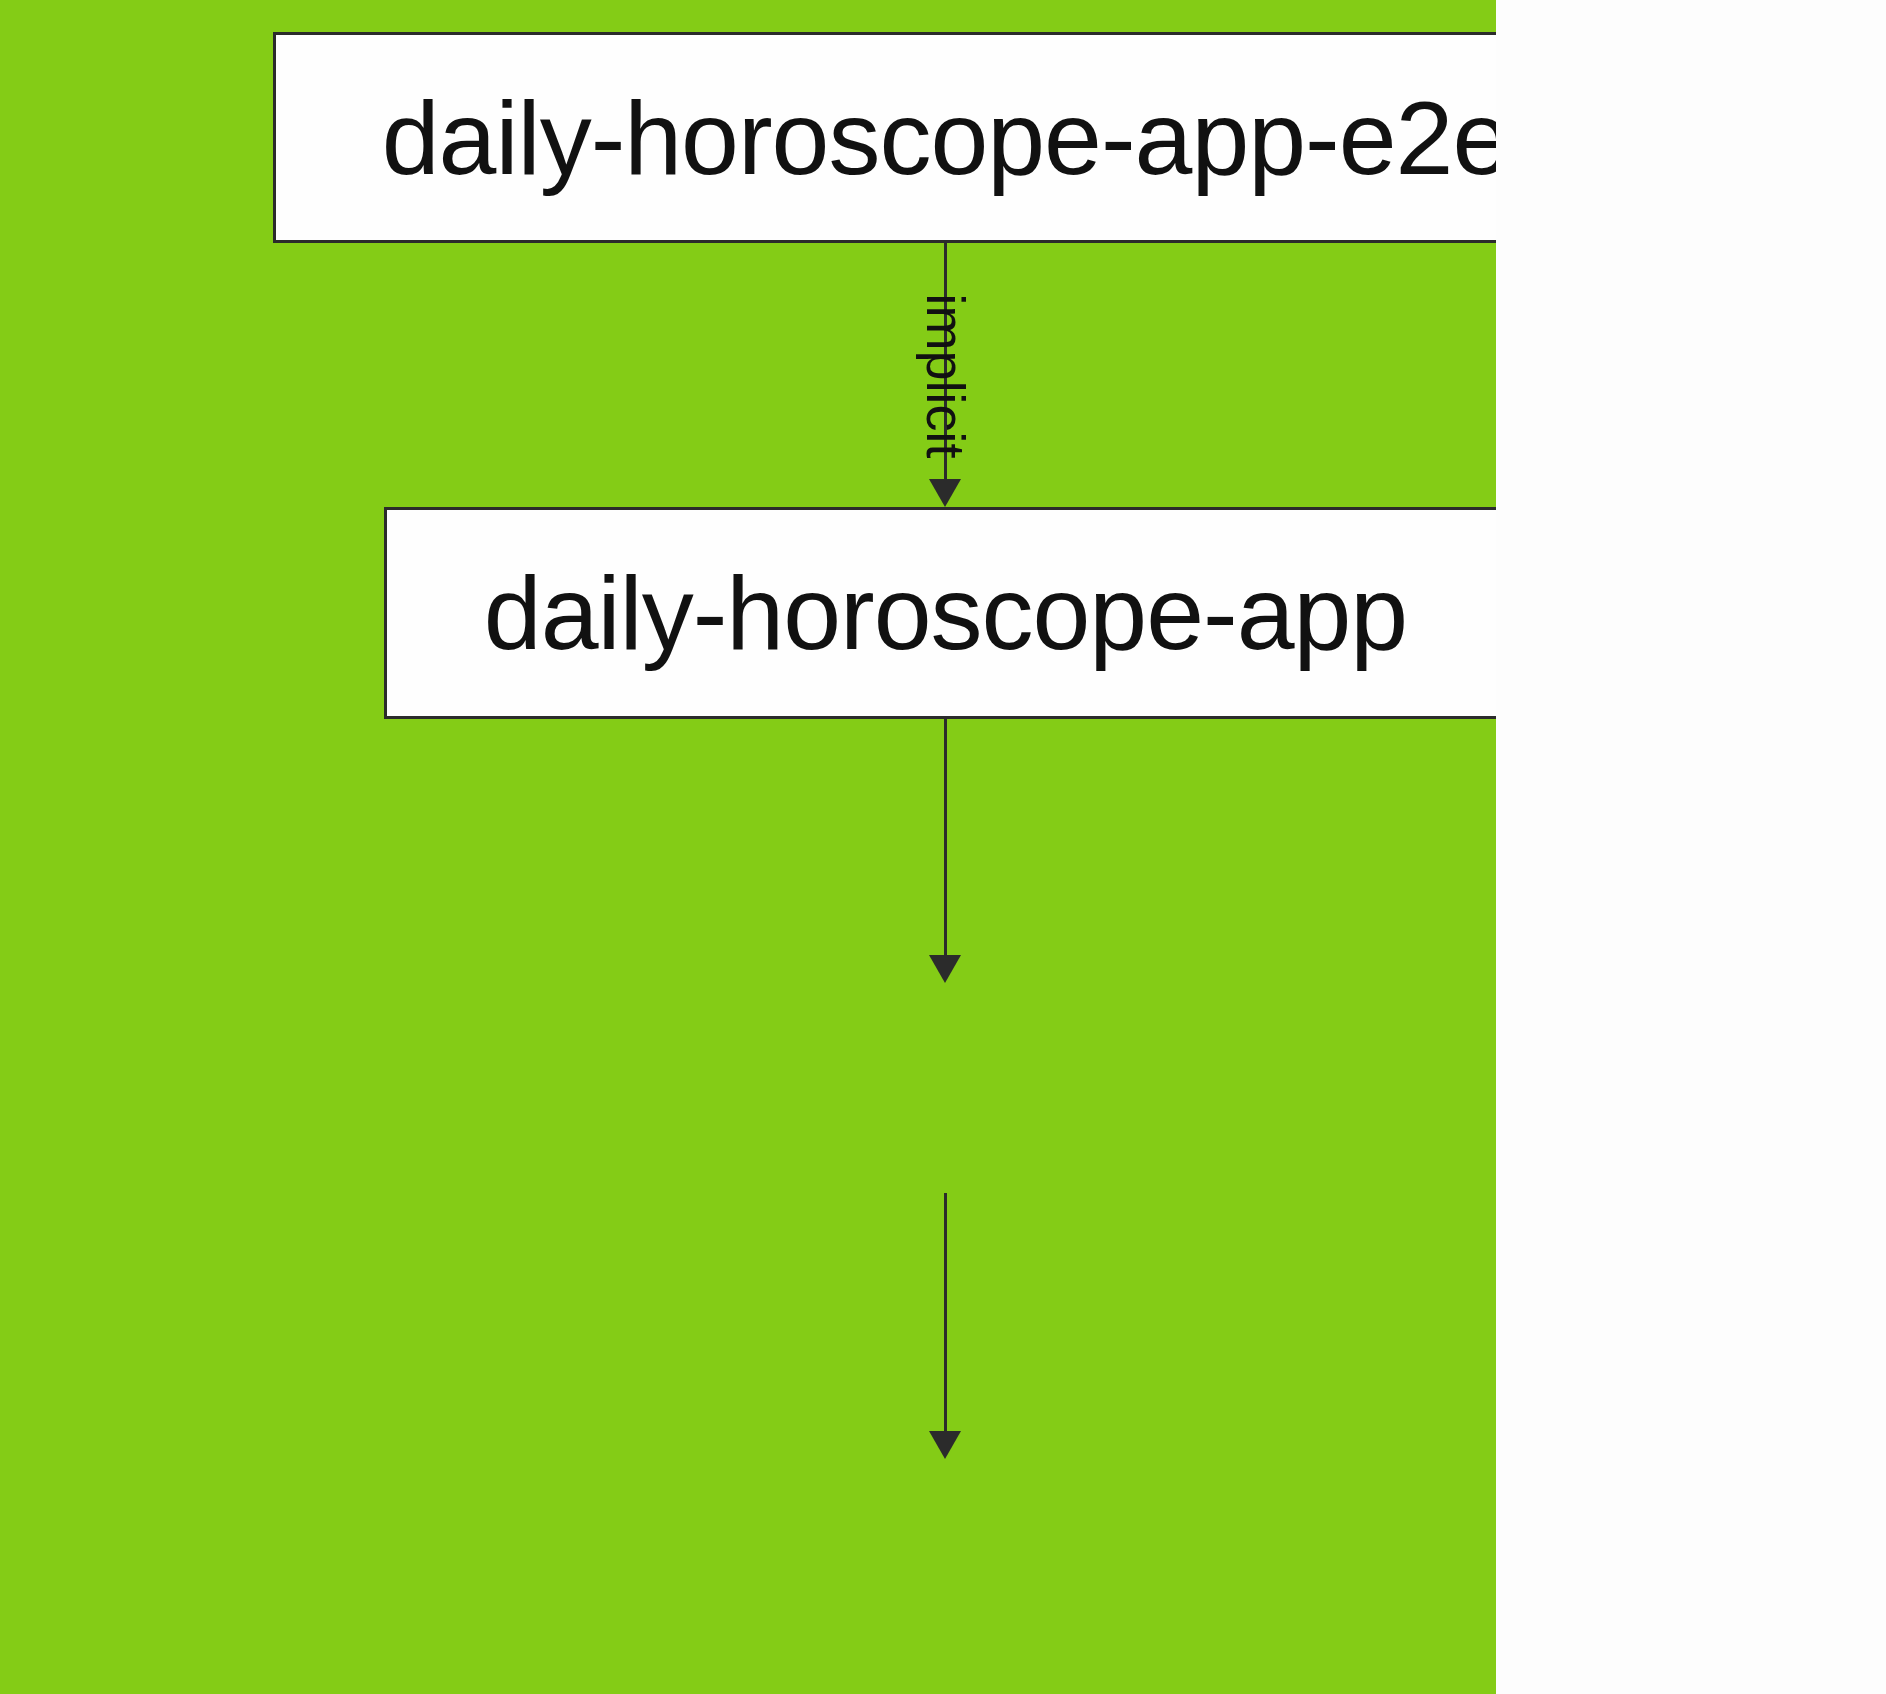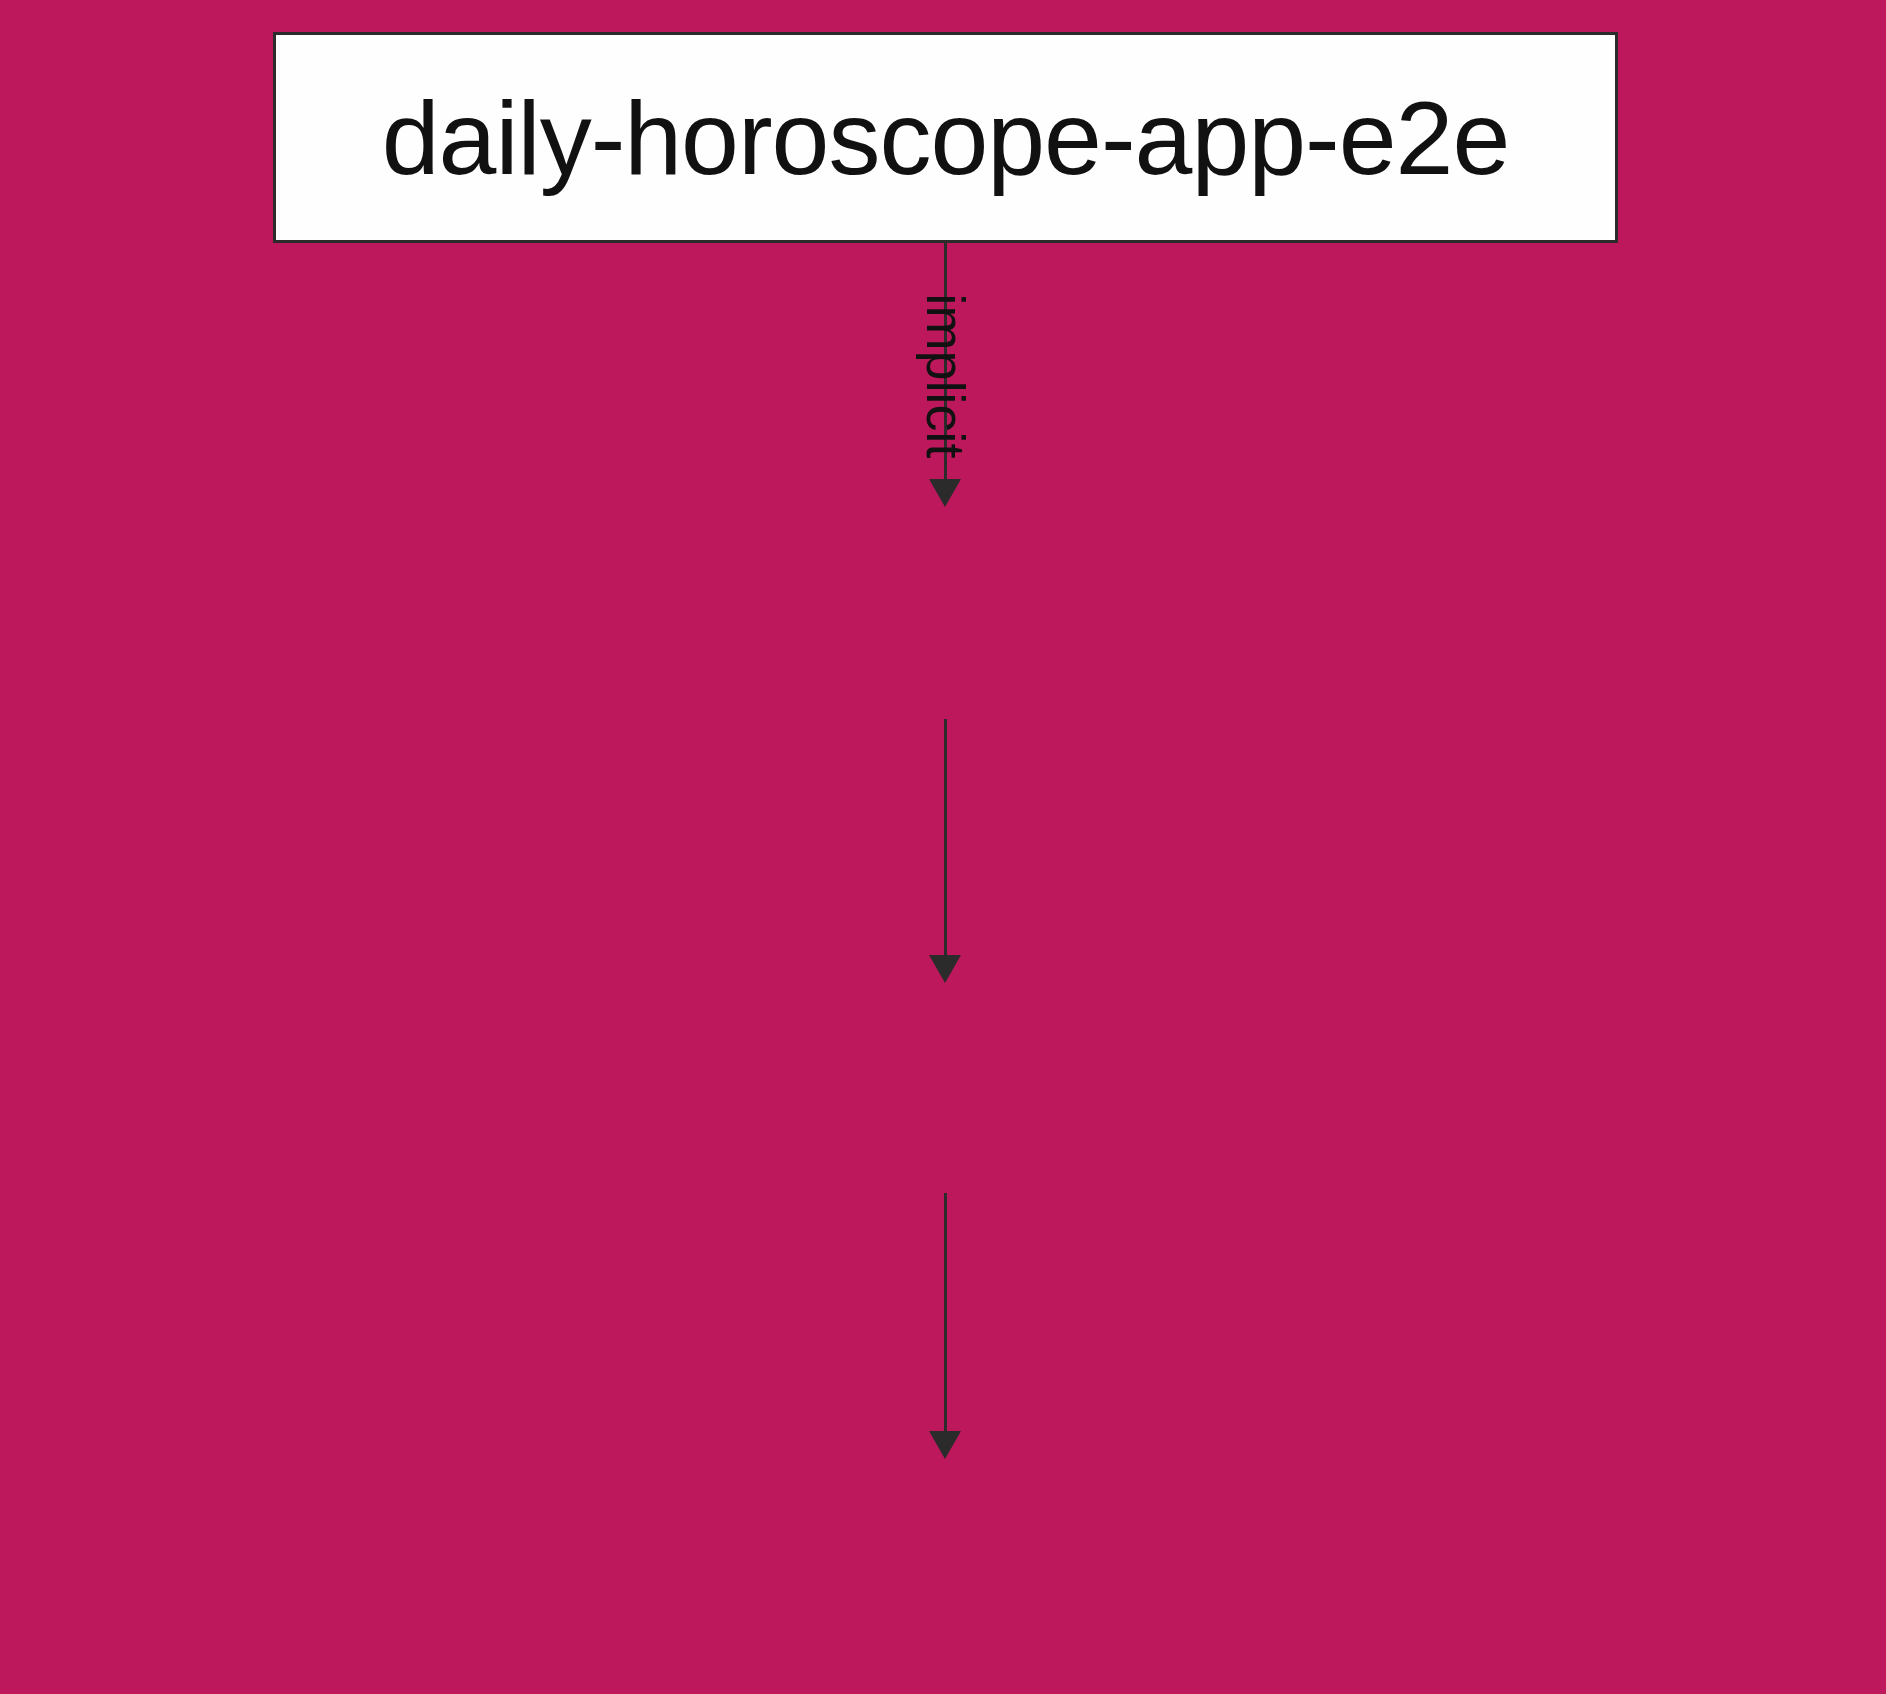--- a/index.html
+++ b/index.html
@@ -2,23 +2,23 @@
 <html><head>
 <meta charset="utf-8">
 <style>
   html, body {
     margin: 0;
     padding: 0;
     background: #fdfdfd;
   }
   .canvas {
     position: relative;
-    width: 1886px;
+    width: 1496px;
     height: 1694px;
-    background: #be185d;
+    background: #84cc16;
     font-family: "Liberation Sans", sans-serif;
     color: #111111;
     overflow: hidden;
   }
   .node {
     position: absolute;
     box-sizing: border-box;
     background: #fefefe;
     border: 3px solid #2b2b2b;
     display: flex;
@@ -94,20 +94,23 @@
 <div class="canvas">
 
   <div class="node node-rect-e2e">
     <span>daily-horoscope-app-e2e</span>
   </div>
 
   <div class="edge-line edge-line-1"></div>
   <div class="arrowhead arrowhead-1"></div>
   <div class="edge-label">implicit</div>
 
+  <div class="node node-rect-app">
+    <span>daily-horoscope-app</span>
+  </div>
 
   <div class="edge-line edge-line-2"></div>
   <div class="arrowhead arrowhead-2"></div>
 
 
   <div class="edge-line edge-line-3"></div>
   <div class="arrowhead arrowhead-3"></div>
 
 
 </div>

